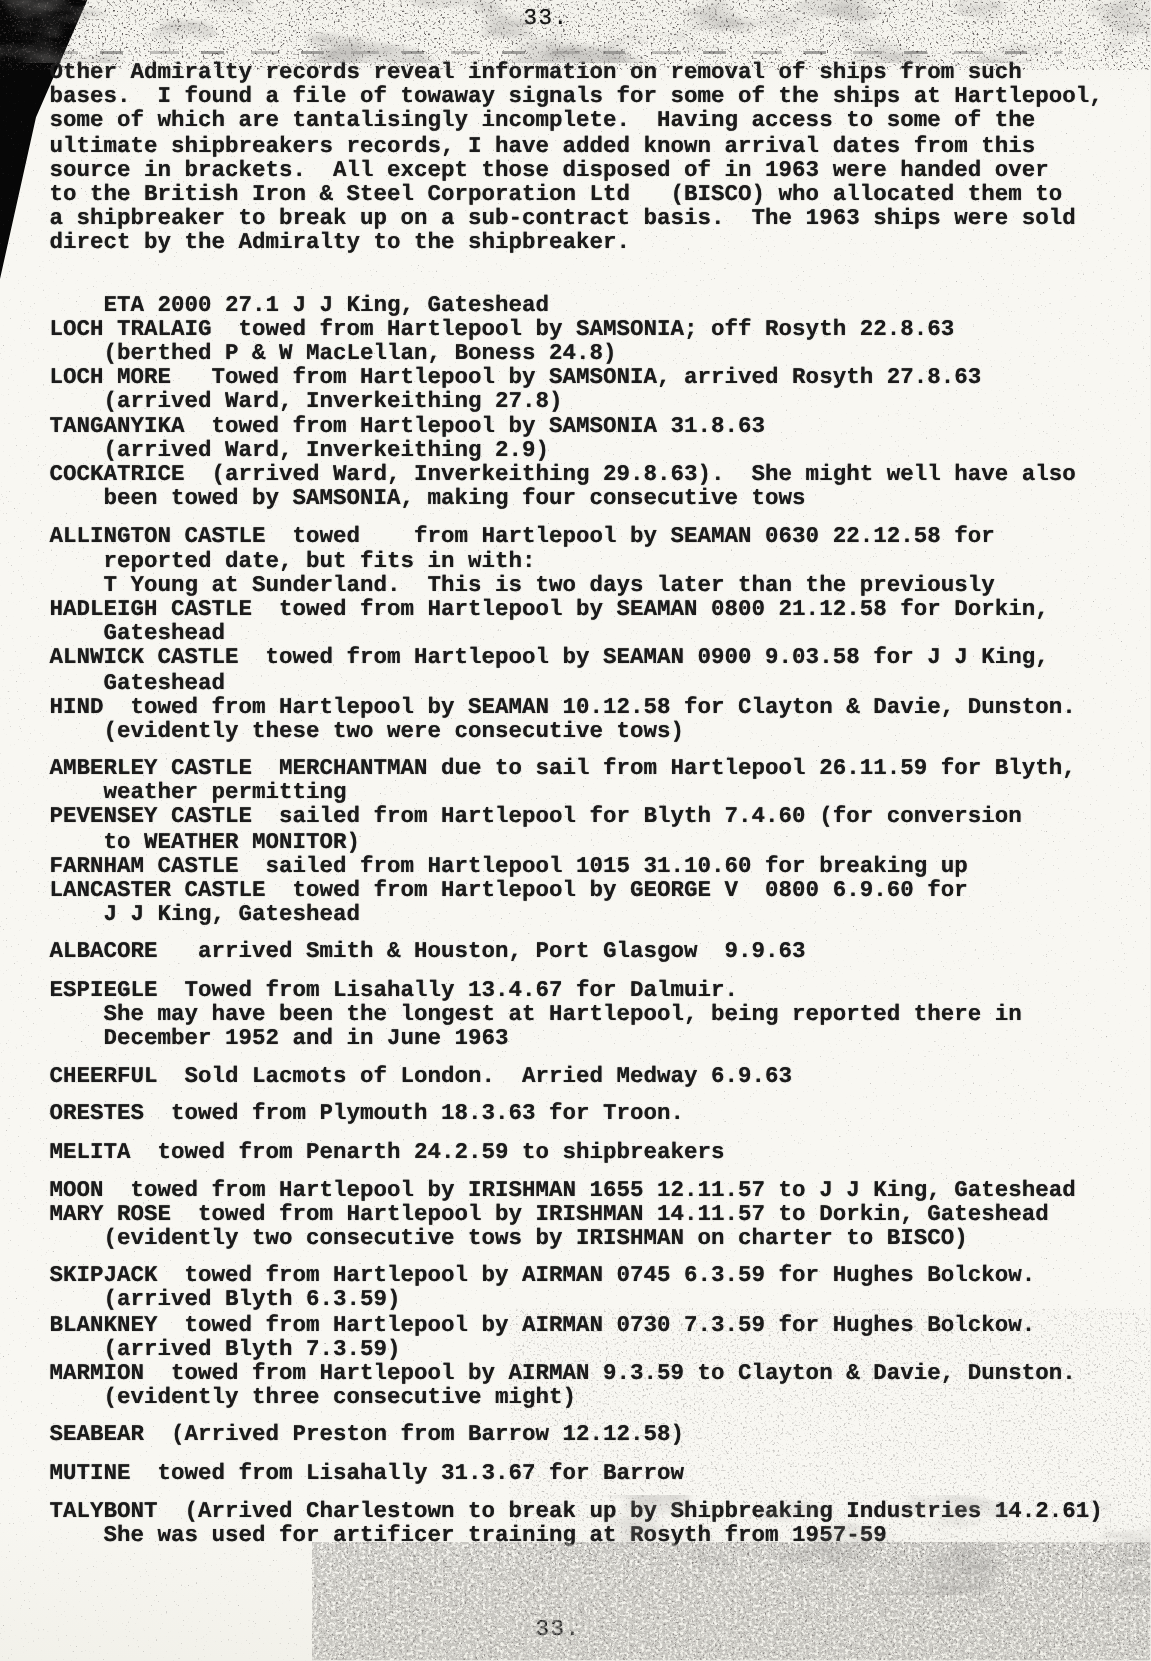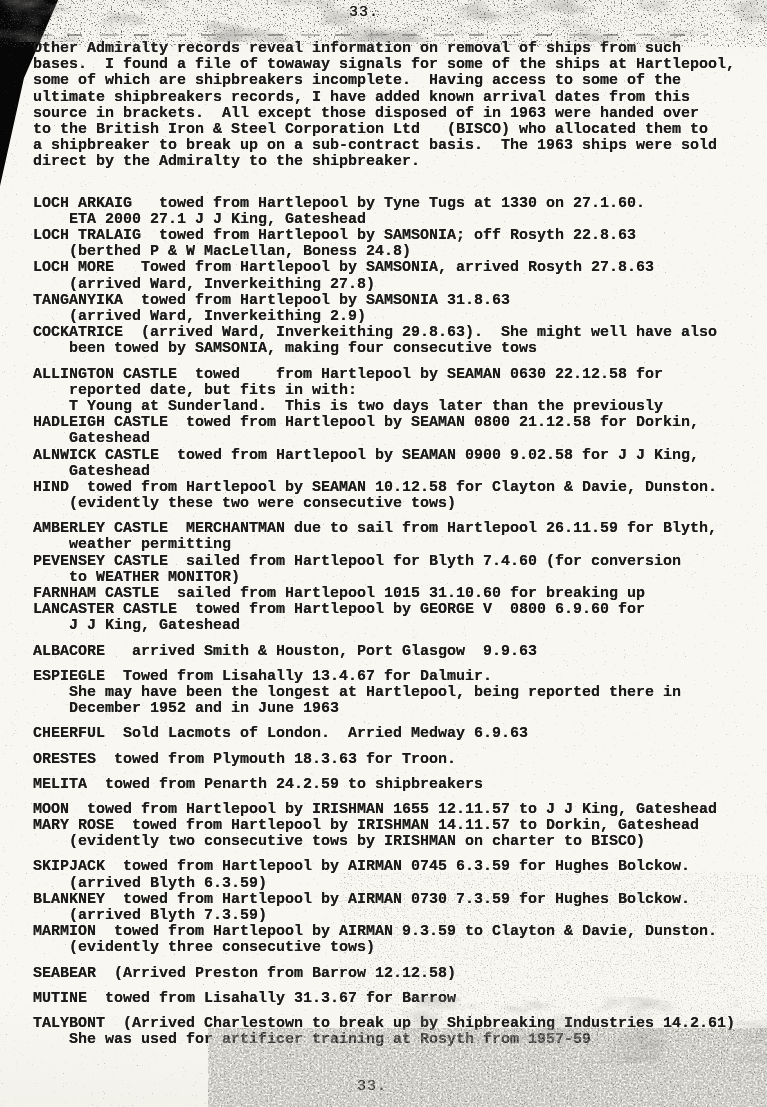--- a/index.html
+++ b/index.html
@@ -52,47 +52,46 @@
   <div class="pagenum top">33.</div>
 
   <div class="header-rule"></div>
 
   <div class="corner-artifact"></div>
 
   <div class="doc-body">
       <div class="block">
         <div class="line">Other Admiralty records reveal information on removal of ships from such</div>
         <div class="line">bases.  I found a file of towaway signals for some of the ships at Hartlepool,</div>
-        <div class="line">some of which are shipbreakers incomplete.  Having access to some of the</div>
+        <div class="line">some of which are tantalisingly incomplete.  Having access to some of the</div>
         <div class="line">ultimate shipbreakers records, I have added known arrival dates from this</div>
         <div class="line">source in brackets.  All except those disposed of in 1963 were handed over</div>
         <div class="line">to the British Iron &amp; Steel Corporation Ltd   (BISCO) who allocated them to</div>
         <div class="line">a shipbreaker to break up on a sub-contract basis.  The 1963 ships were sold</div>
         <div class="line">direct by the Admiralty to the shipbreaker.</div>
         <div class="line"></div>
       </div>
       <div class="block">
-        <div class="line">LOCH ARKAIG   towed from Hartlepool by Tyne Tugs at 1330 on 27.1.60.</div>
         <div class="line">    ETA 2000 27.1 J J King, Gateshead</div>
         <div class="line">LOCH TRALAIG  towed from Hartlepool by SAMSONIA; off Rosyth 22.8.63</div>
         <div class="line">    (berthed P &amp; W MacLellan, Boness 24.8)</div>
         <div class="line">LOCH MORE   Towed from Hartlepool by SAMSONIA, arrived Rosyth 27.8.63</div>
         <div class="line">    (arrived Ward, Inverkeithing 27.8)</div>
         <div class="line">TANGANYIKA  towed from Hartlepool by SAMSONIA 31.8.63</div>
         <div class="line">    (arrived Ward, Inverkeithing 2.9)</div>
         <div class="line">COCKATRICE  (arrived Ward, Inverkeithing 29.8.63).  She might well have also</div>
         <div class="line">    been towed by SAMSONIA, making four consecutive tows</div>
       </div>
       <div class="block">
         <div class="line">ALLINGTON CASTLE  towed    from Hartlepool by SEAMAN 0630 22.12.58 for</div>
         <div class="line">    reported date, but fits in with:</div>
         <div class="line">    T Young at Sunderland.  This is two days later than the previously</div>
         <div class="line">HADLEIGH CASTLE  towed from Hartlepool by SEAMAN 0800 21.12.58 for Dorkin,</div>
         <div class="line">    Gateshead</div>
-        <div class="line">ALNWICK CASTLE  towed from Hartlepool by SEAMAN 0900 9.02.58 for J J King,</div>
+        <div class="line">ALNWICK CASTLE  towed from Hartlepool by SEAMAN 0900 9.03.58 for J J King,</div>
         <div class="line">    Gateshead</div>
         <div class="line">HIND  towed from Hartlepool by SEAMAN 10.12.58 for Clayton &amp; Davie, Dunston.</div>
         <div class="line">    (evidently these two were consecutive tows)</div>
       </div>
       <div class="block">
         <div class="line">AMBERLEY CASTLE  MERCHANTMAN due to sail from Hartlepool 26.11.59 for Blyth,</div>
         <div class="line">    weather permitting</div>
         <div class="line">PEVENSEY CASTLE  sailed from Hartlepool for Blyth 7.4.60 (for conversion</div>
         <div class="line">    to WEATHER MONITOR)</div>
         <div class="line">FARNHAM CASTLE  sailed from Hartlepool 1015 31.10.60 for breaking up</div>
@@ -120,21 +119,21 @@
         <div class="line">MOON  towed from Hartlepool by IRISHMAN 1655 12.11.57 to J J King, Gateshead</div>
         <div class="line">MARY ROSE  towed from Hartlepool by IRISHMAN 14.11.57 to Dorkin, Gateshead</div>
         <div class="line">    (evidently two consecutive tows by IRISHMAN on charter to BISCO)</div>
       </div>
       <div class="block">
         <div class="line">SKIPJACK  towed from Hartlepool by AIRMAN 0745 6.3.59 for Hughes Bolckow.</div>
         <div class="line">    (arrived Blyth 6.3.59)</div>
         <div class="line">BLANKNEY  towed from Hartlepool by AIRMAN 0730 7.3.59 for Hughes Bolckow.</div>
         <div class="line">    (arrived Blyth 7.3.59)</div>
         <div class="line">MARMION  towed from Hartlepool by AIRMAN 9.3.59 to Clayton &amp; Davie, Dunston.</div>
-        <div class="line">    (evidently three consecutive tows)</div>
+        <div class="line">    (evidently three consecutive might)</div>
       </div>
       <div class="block">
         <div class="line">SEABEAR  (Arrived Preston from Barrow 12.12.58)</div>
       </div>
       <div class="block">
         <div class="line">MUTINE  towed from Lisahally 31.3.67 for Barrow</div>
       </div>
       <div class="block">
         <div class="line">TALYBONT  (Arrived Charlestown to break up by Shipbreaking Industries 14.2.61)</div>
         <div class="line">    She was used for artificer training at Rosyth from 1957-59</div>

